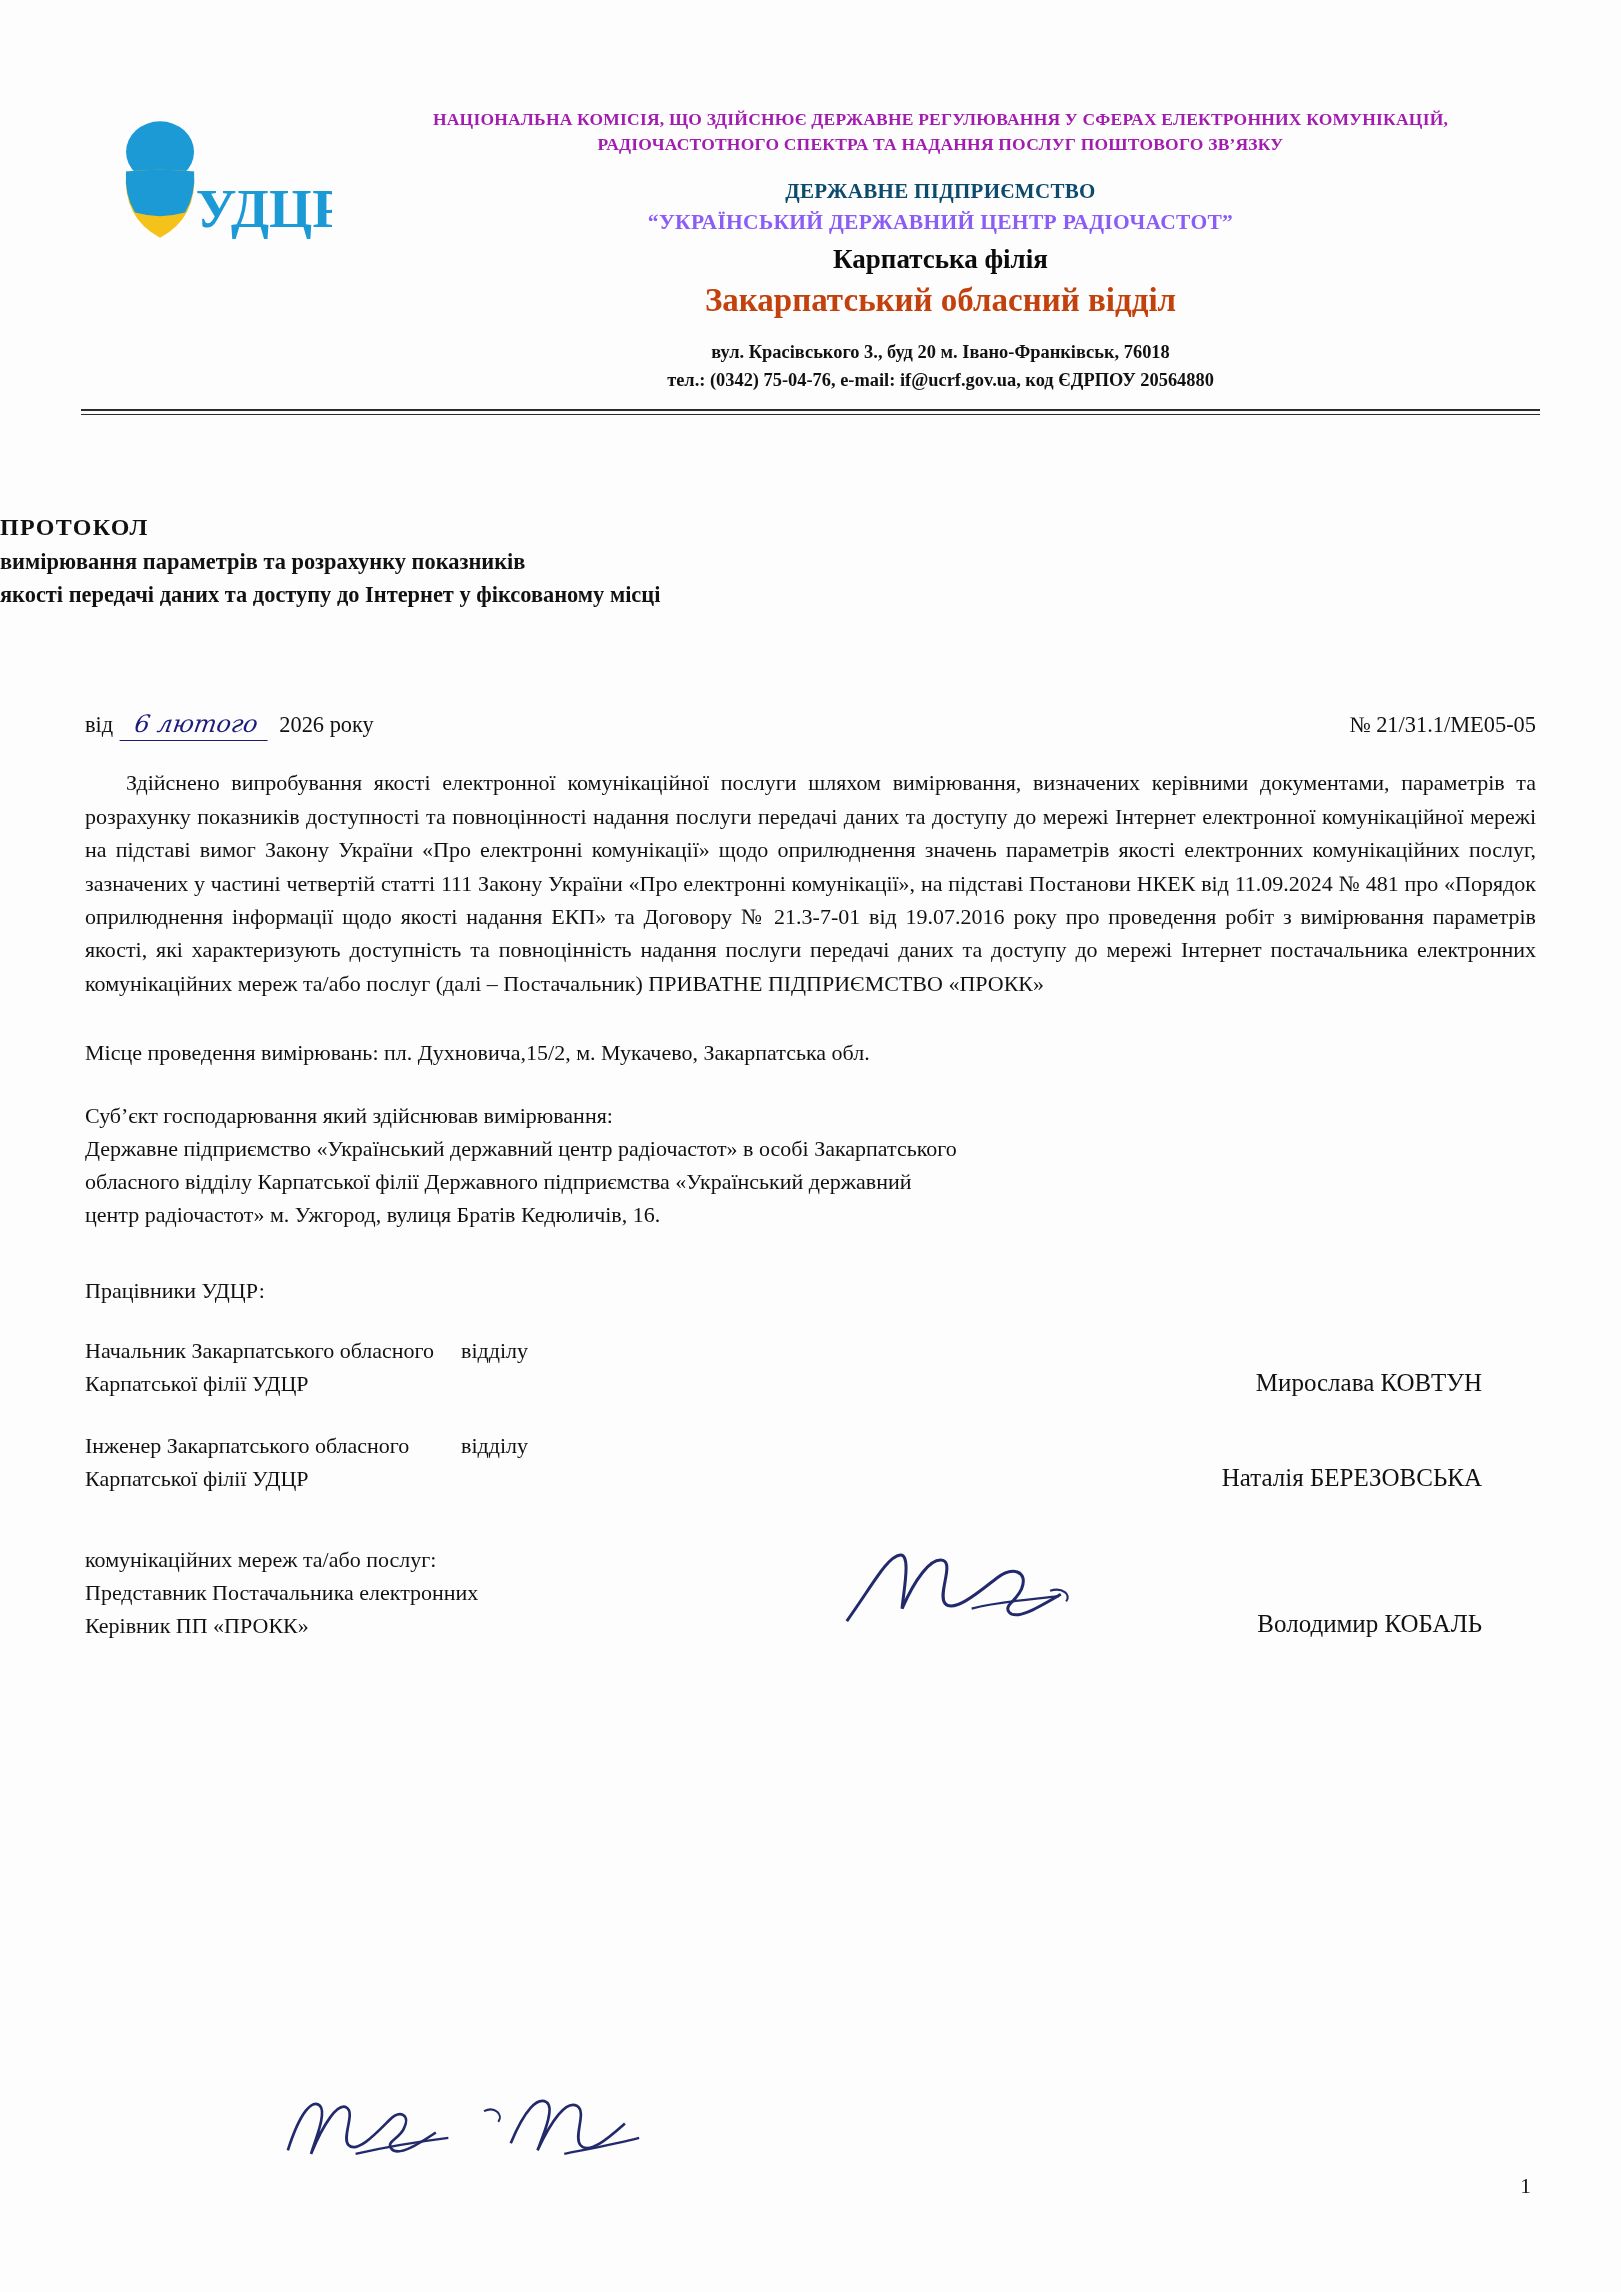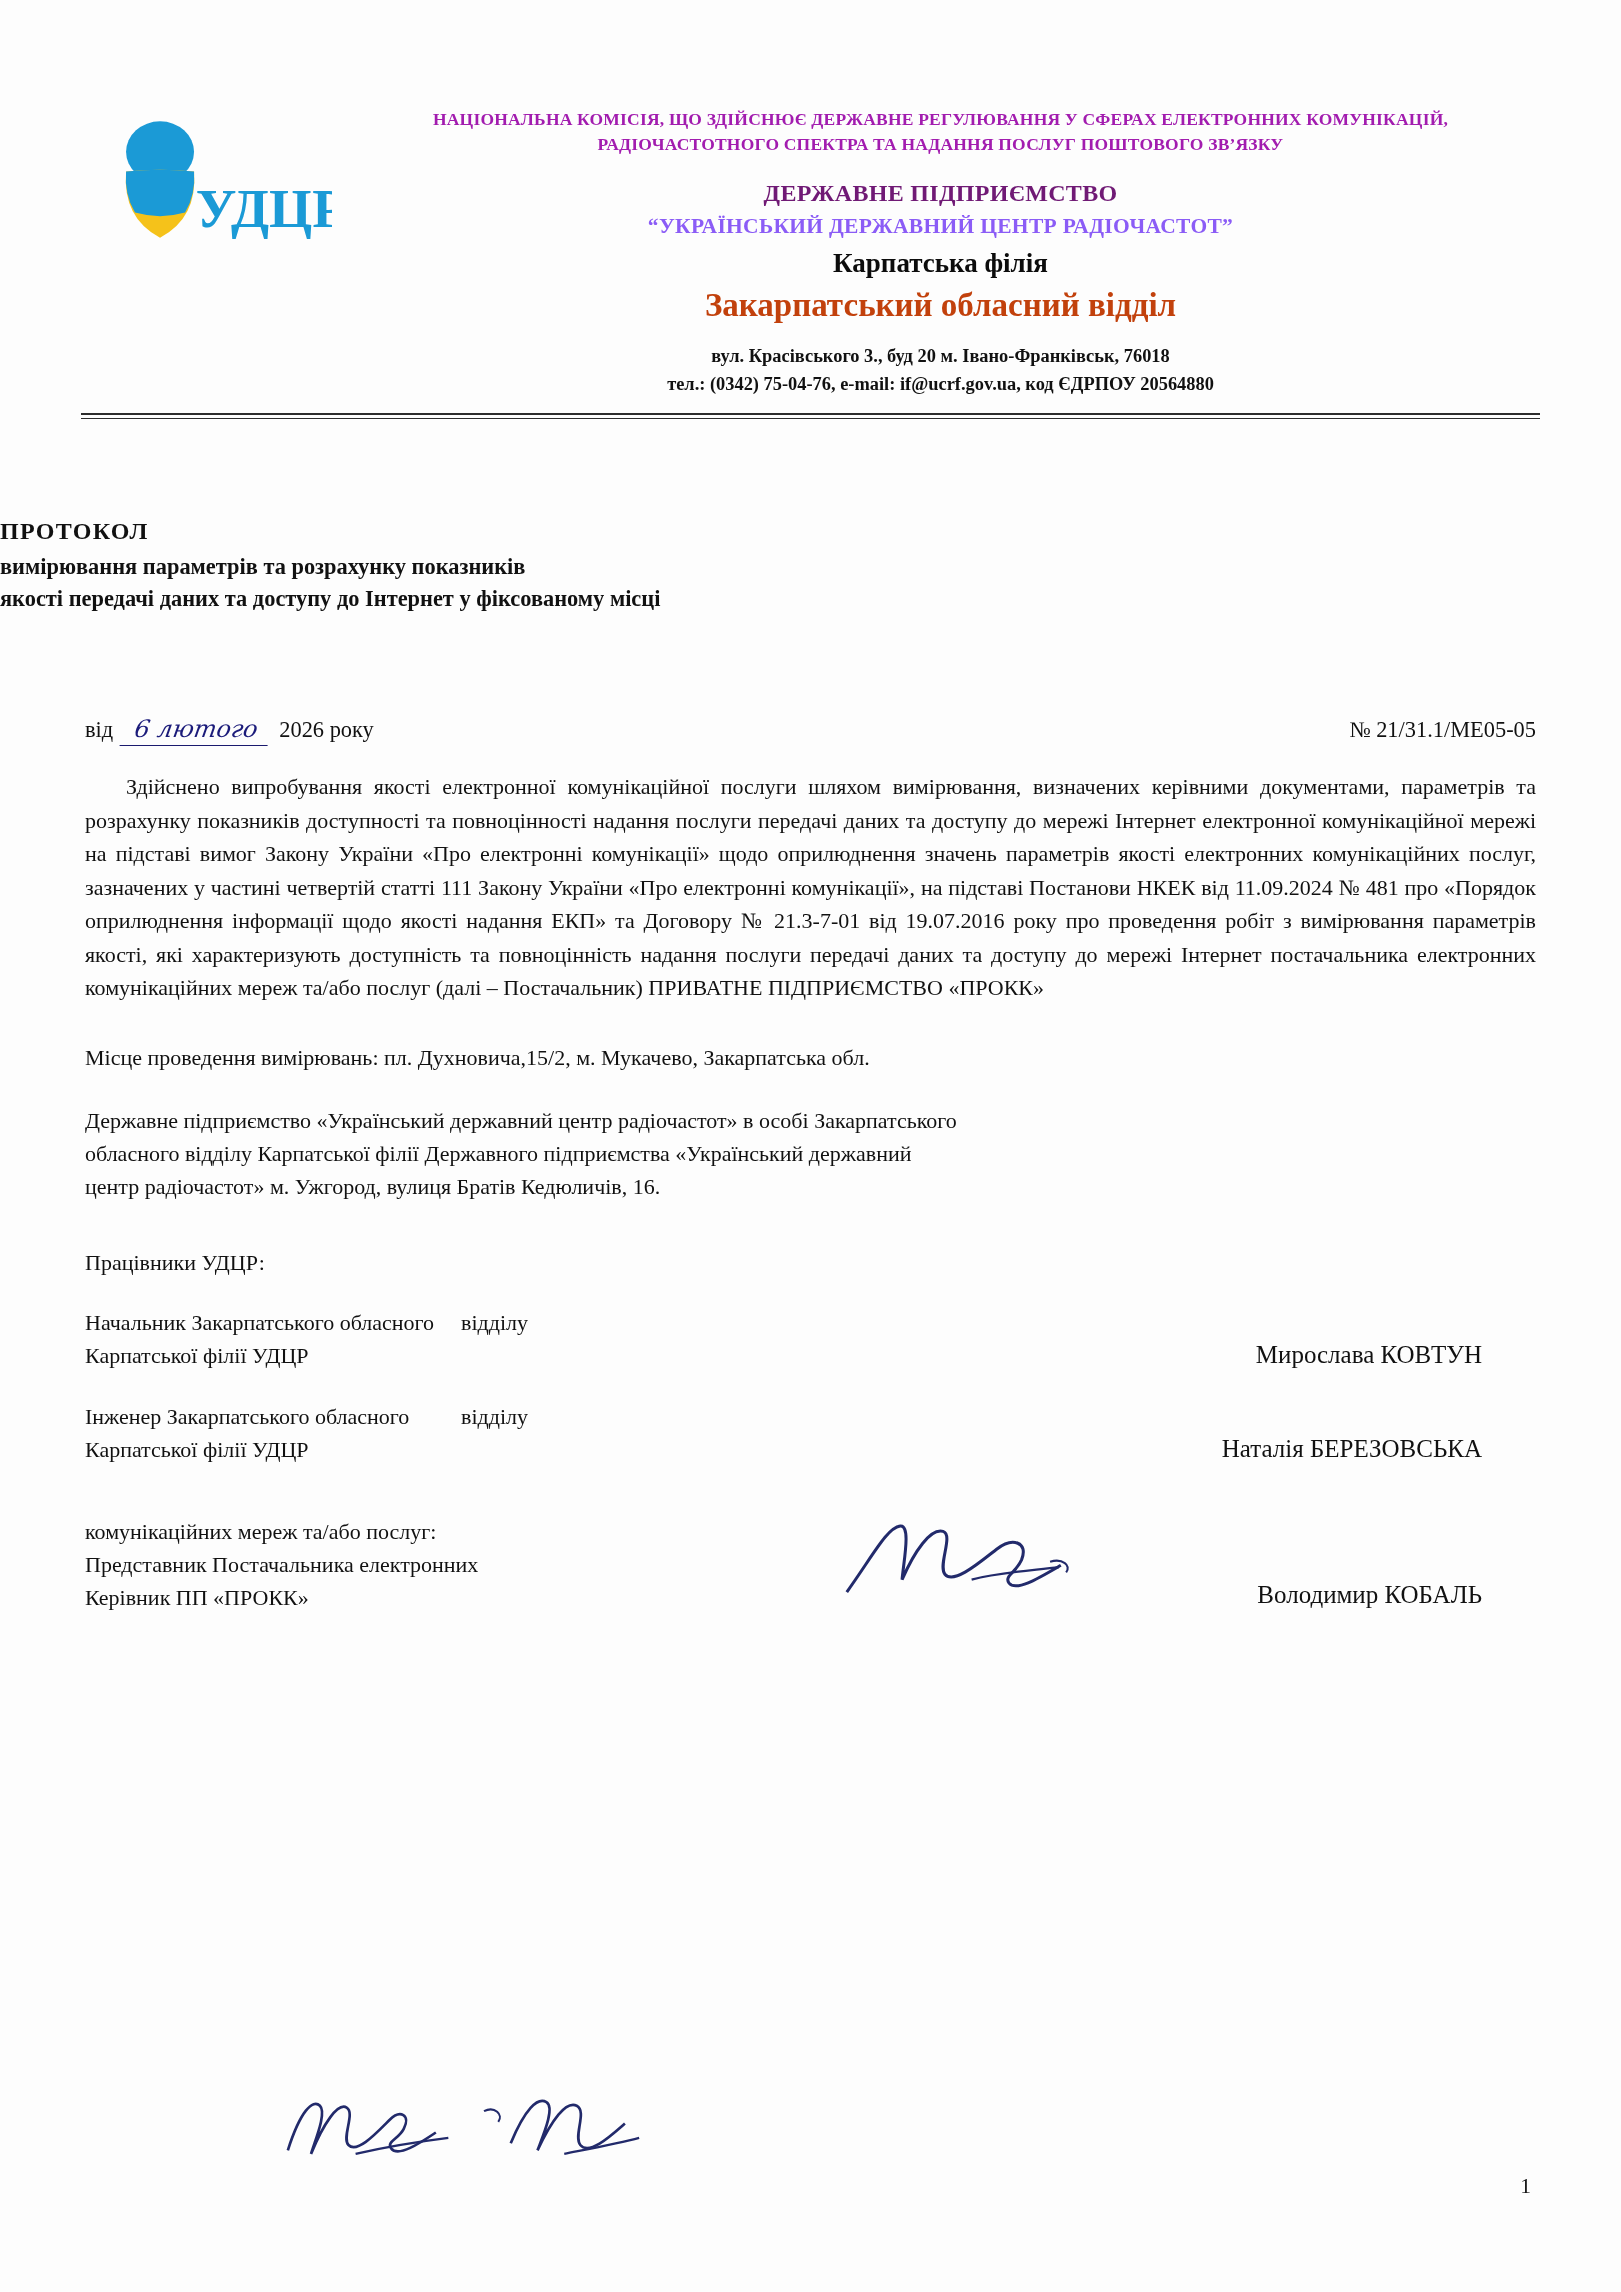--- a/index.html
+++ b/index.html
@@ -51,24 +51,24 @@
     letter-spacing: 0.2px;
     line-height: 1.45;
     text-align: center;
     color: #a21caf;
     font-weight: 600;
     margin-bottom: 19.7px;
   }
   .ent-line1 {
     text-align: center;
     font-weight: bold;
-    font-size: 24px;
+    font-size: 21px;
     letter-spacing: 0.3px;
     line-height: 1.4;
-    color: #701a75;
+    color: #0c4a6e;
   }
   .ent-line2 {
     text-align: center;
     font-weight: bold;
     font-size: 21.5px;
     letter-spacing: 0.3px;
     line-height: 1.4;
     color: #8b5cf6;
   }
   .branch {
@@ -250,20 +250,21 @@
       <span>2026 року</span>
     </div>
     <div class="doc-no">№ 21/31.1/МЕ05-05</div>
   </div>
 
   <div class="body-text">Здійснено випробування якості електронної комунікаційної послуги шляхом вимірювання, визначених керівними документами, параметрів та розрахунку показників доступності та повноцінності надання послуги передачі даних та доступу до мережі Інтернет електронної комунікаційної мережі на підставі вимог Закону України «Про електронні комунікації» щодо оприлюднення значень параметрів якості електронних комунікаційних послуг, зазначених у частині четвертій статті 111 Закону України «Про електронні комунікації», на підставі Постанови НКЕК від 11.09.2024 № 481 про «Порядок оприлюднення інформації щодо якості надання ЕКП» та Договору № 21.3-7-01 від 19.07.2016   року про проведення робіт з вимірювання параметрів  якості, які характеризують доступність та повноцінність надання послуги передачі даних та доступу до мережі  Інтернет постачальника електронних комунікаційних мереж та/або послуг (далі – Постачальник) ПРИВАТНЕ ПІДПРИЄМСТВО «ПРОКК»</div>
 
   <div class="para">Місце проведення вимірювань: пл. Духновича,15/2, м. Мукачево, Закарпатська обл.</div>
 
   <div class="para tight">
+    <span class="ln">Суб’єкт господарювання який здійснював вимірювання:</span>
     <span class="ln">Державне підприємство «Український державний центр радіочастот» в особі Закарпатського</span>
     <span class="ln">обласного відділу Карпатської філії Державного підприємства «Український державний</span>
     <span class="ln">центр радіочастот» м. Ужгород, вулиця Братів Кедюличів, 16.</span>
   </div>
 
   <div class="sig-section">
     <div>Працівники УДЦР:</div>
 
     <div class="sig-group">
       <div class="sig-row">

